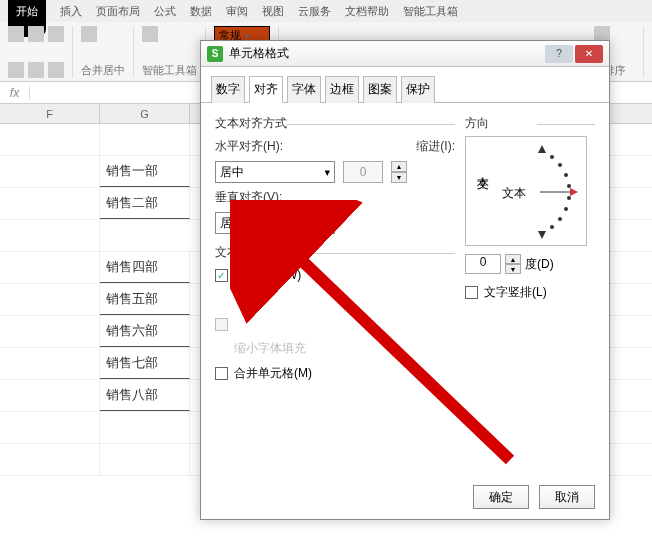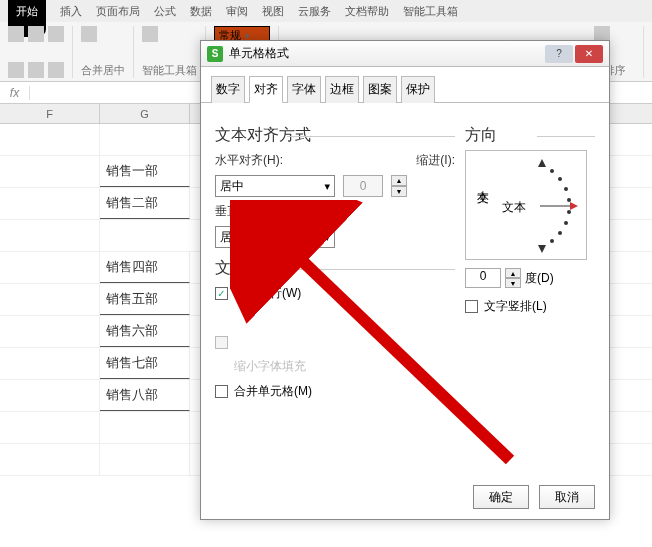--- a/index.html
+++ b/index.html
@@ -44,21 +44,21 @@
 
 .tab-strip { display: flex; gap: 4px; padding: 8px 10px 0 10px; border-bottom: 1px solid #bbb; font-size: 12px; }
 .tab { padding: 4px 4px; border: 1px solid #bbb; border-bottom: none; background: #f0f0f0; position: relative; top: 1px; }
 .tab.active { background: #fff; border-bottom: 1px solid #fff; }
 
 .panel { padding: 12px 14px; display: flex; gap: 10px; }
 .left-col { flex: 1; }
 .right-col { width: 130px; }
 
 .group { margin-bottom: 10px; }
-.group-title { font-size: 16px; color: #333; margin-bottom: 6px; position: relative; margin-top: 10px; }
+.group-title { font-size: 12px; color: #333; margin-bottom: 6px; position: relative; }
 .group-title::after { content:""; position:absolute; left: 72px; right:0; top:50%; border-top:1px solid #ccc; }
 .row { display: flex; align-items: center; margin-bottom: 6px; gap: 8px; }
 .label { font-size: 12px; color: #333; width: 80px; }
 .select { width: 120px; height: 22px; border: 1px solid #888; background: #fff; font-size: 12px; padding: 2px 4px; display: flex; align-items: center; justify-content: space-between; }
 .select::after { content: "▾"; font-size: 11px; }
 .num-input { width: 40px; height: 22px; border: 1px solid #aaa; background: #f6f6f6; display: flex; align-items: center; justify-content: center; font-size: 12px; color: #999; }
 .spin { width: 16px; height: 22px; display: flex; flex-direction: column; }
 .spin div { flex:1; border:1px solid #aaa; font-size:7px; display:flex; align-items:center; justify-content:center; background:#eee; }
 
 .checkbox-row { display: flex; align-items: center; gap: 6px; font-size: 12px; margin-bottom: 8px; }

